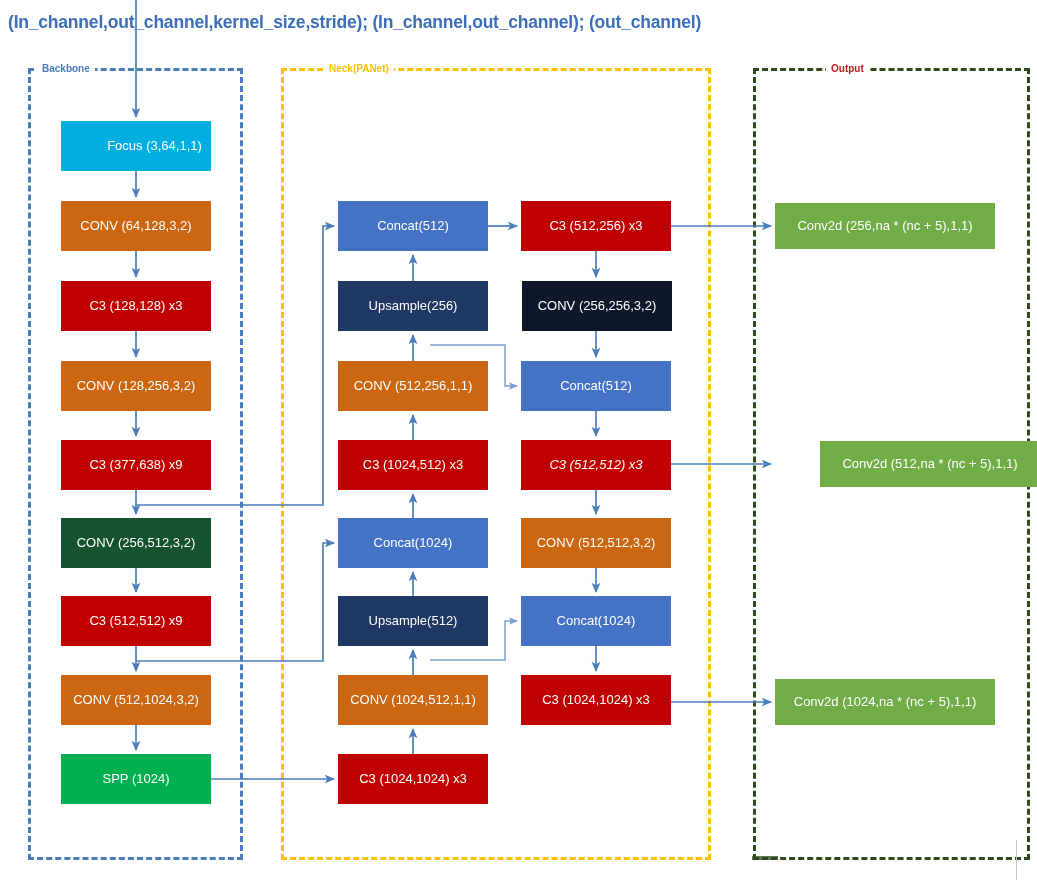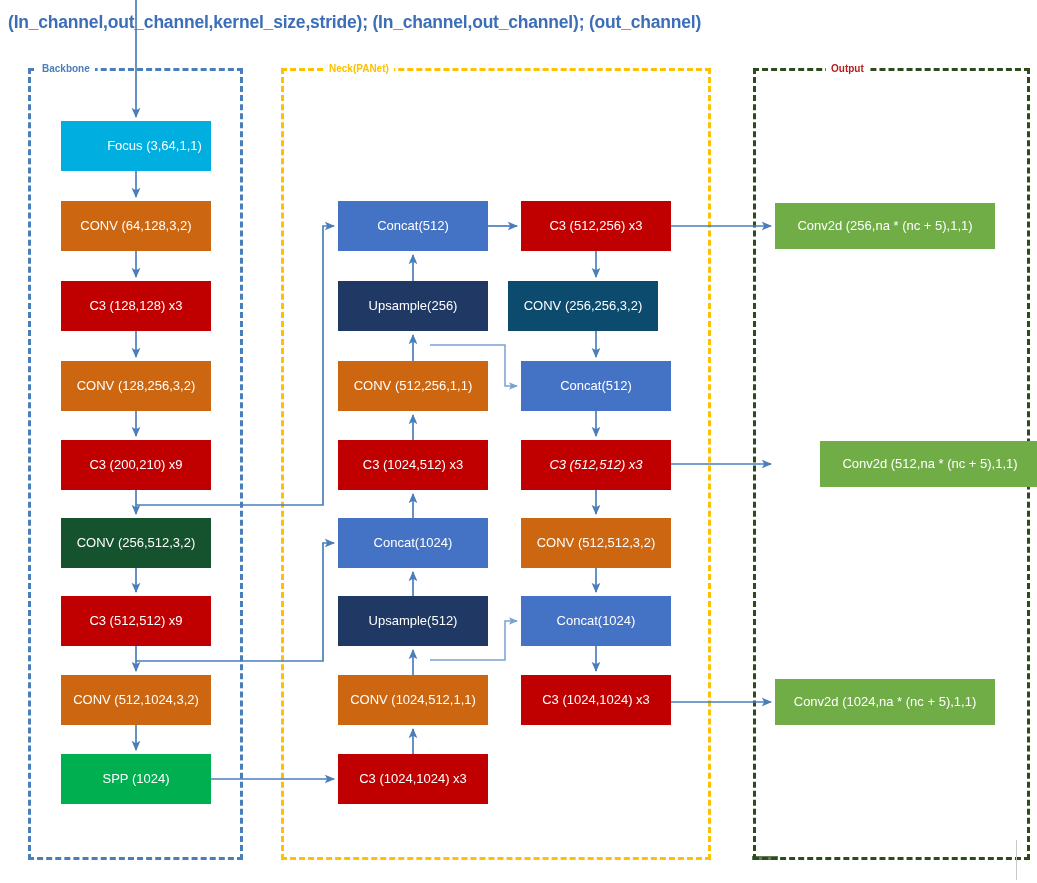--- a/index.html
+++ b/index.html
@@ -132,21 +132,21 @@
       <div class="node" style="left: 61px; top: 201px; width: 150px; height: 50px; background: rgb(204, 102, 17);">
         <span>CONV (64,128,3,2)</span>
       </div>
       <div class="node" style="left: 61px; top: 281px; width: 150px; height: 50px; background: rgb(192, 0, 0);">
         <span>C3 (128,128) x3</span>
       </div>
       <div class="node" style="left: 61px; top: 361px; width: 150px; height: 50px; background: rgb(204, 102, 17);">
         <span>CONV (128,256,3,2)</span>
       </div>
       <div class="node" style="left: 61px; top: 440px; width: 150px; height: 50px; background: rgb(192, 0, 0);">
-        <span>C3 (200,210) x9</span>
+        <span>C3 (377,638) x9</span>
       </div>
       <div class="node" style="left: 61px; top: 518px; width: 150px; height: 50px; background: #14532d;">
         <span>CONV (256,512,3,2)</span>
       </div>
       <div class="node" style="left: 61px; top: 596px; width: 150px; height: 50px; background: rgb(192, 0, 0);">
         <span>C3 (512,512) x9</span>
       </div>
       <div class="node" style="left: 61px; top: 675px; width: 150px; height: 50px; background: rgb(204, 102, 17);">
         <span>CONV (512,1024,3,2)</span>
       </div>
@@ -173,21 +173,21 @@
       </div>
       <div class="node" style="left: 338px; top: 675px; width: 150px; height: 50px; background: rgb(204, 102, 17);">
         <span>CONV (1024,512,1,1)</span>
       </div>
       <div class="node" style="left: 338px; top: 754px; width: 150px; height: 50px; background: rgb(192, 0, 0);">
         <span>C3 (1024,1024) x3</span>
       </div>
       <div class="node" style="left: 521px; top: 201px; width: 150px; height: 50px; background: rgb(192, 0, 0);">
         <span>C3 (512,256) x3</span>
       </div>
-      <div class="node" style="left: 508px; top: 281px; width: 150px; height: 50px; background: #0c4a6e;">
+      <div class="node" style="left: 522px; top: 281px; width: 150px; height: 50px; background: #0f172a;">
         <span>CONV (256,256,3,2)</span>
       </div>
       <div class="node" style="left: 521px; top: 361px; width: 150px; height: 50px; background: rgb(68, 114, 196);">
         <span>Concat(512)</span>
       </div>
       <div class="node" style="left: 521px; top: 440px; width: 150px; height: 50px; background: rgb(192, 0, 0); font-style: italic;">
         <span>C3 (512,512) x3</span>
       </div>
       <div class="node" style="left: 521px; top: 518px; width: 150px; height: 50px; background: rgb(204, 102, 17);">
         <span>CONV (512,512,3,2)</span>

